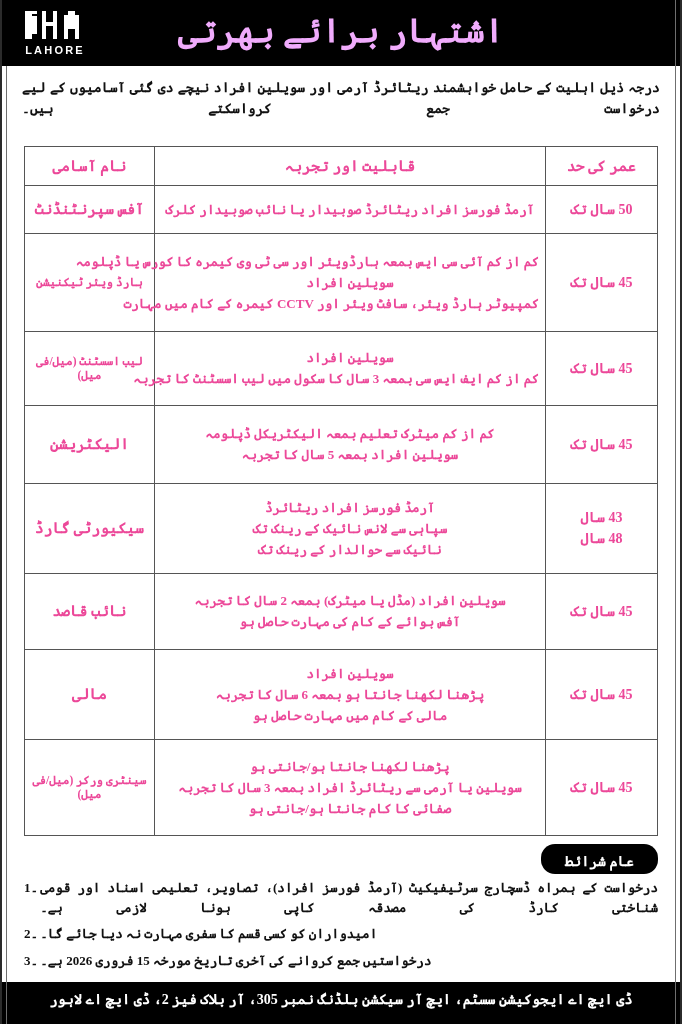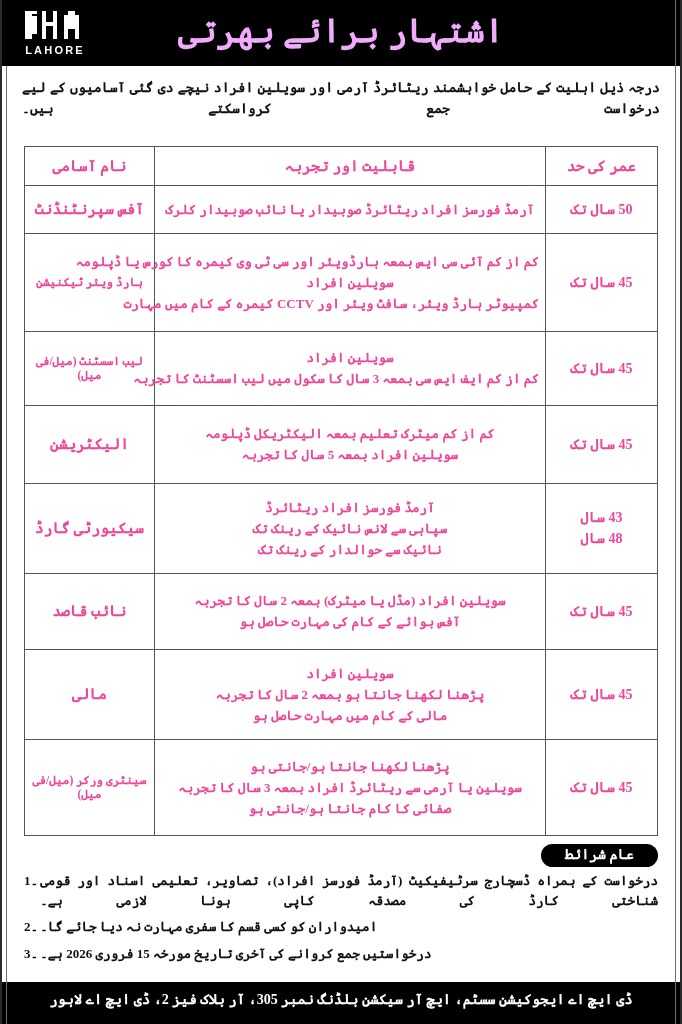--- a/index.html
+++ b/index.html
@@ -170,21 +170,21 @@
     display: flex;
     justify-content: flex-start;
     margin-bottom: 4px;
   }
   .cond-badge {
     background: #000;
     color: #fff;
     font-size: 14px;
     font-weight: bold;
     border-radius: 14px;
-    padding: 3px 24px 5px 24px;
+    padding: 10px 24px 5px 24px;
     line-height: 1.1;
     display: inline-block;
   }
   ol.conditions {
     list-style: none;
     margin: 0;
     padding: 0;
   }
   ol.conditions li {
     font-size: 13px;
@@ -336,21 +336,21 @@
               <span class="line">آفس بوائے کے کام کی مہارت حاصل ہو</span>
             </td>
             <td class="post">نائب قاصد</td>
           </tr>
           <tr class="r7">
             <td class="age">
               <span class="line">45 سال تک</span>
             </td>
             <td class="qual">
               <span class="line">سویلین افراد</span>
-              <span class="line">پڑھنا لکھنا جانتا ہو بمعہ 2 سال کا تجربہ</span>
+              <span class="line">پڑھنا لکھنا جانتا ہو بمعہ 6 سال کا تجربہ</span>
               <span class="line">مالی کے کام میں مہارت حاصل ہو</span>
             </td>
             <td class="post">مالی</td>
           </tr>
           <tr class="r8">
             <td class="age">
               <span class="line">45 سال تک</span>
             </td>
             <td class="qual">
               <span class="line">پڑھنا لکھنا جانتا ہو/جانتی ہو</span>

